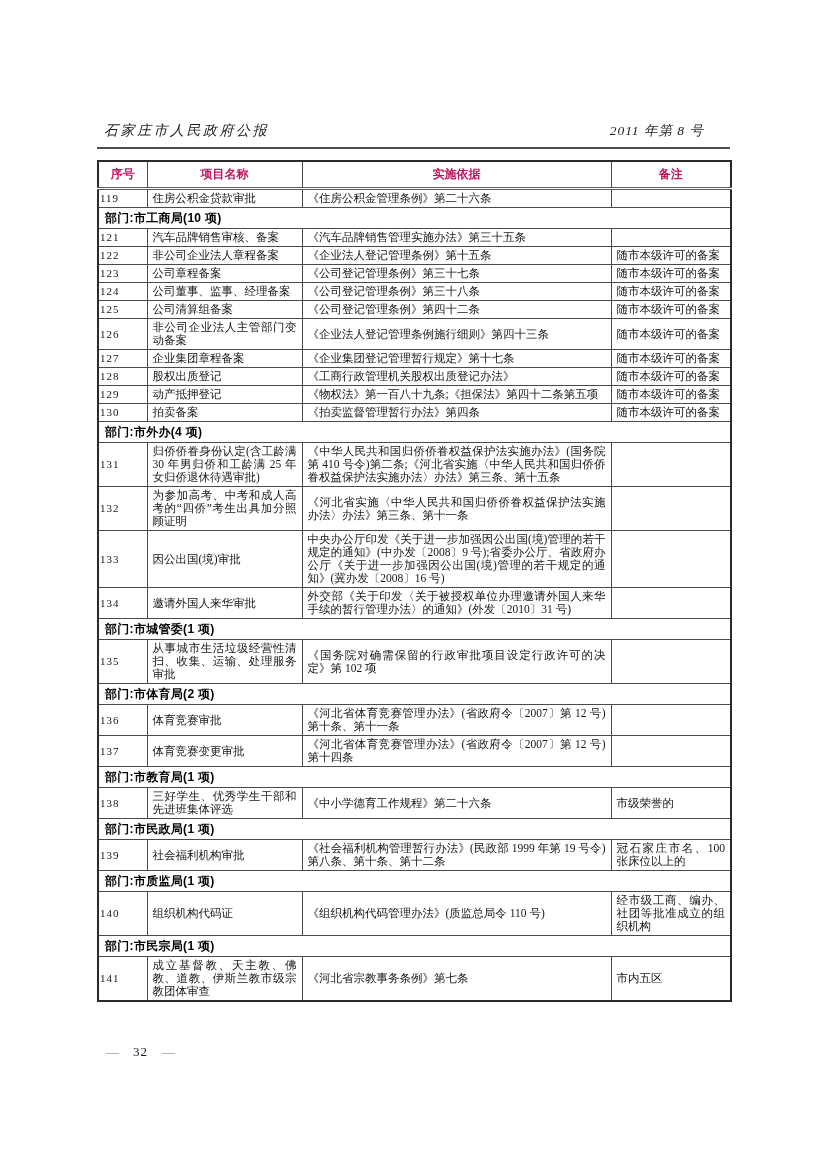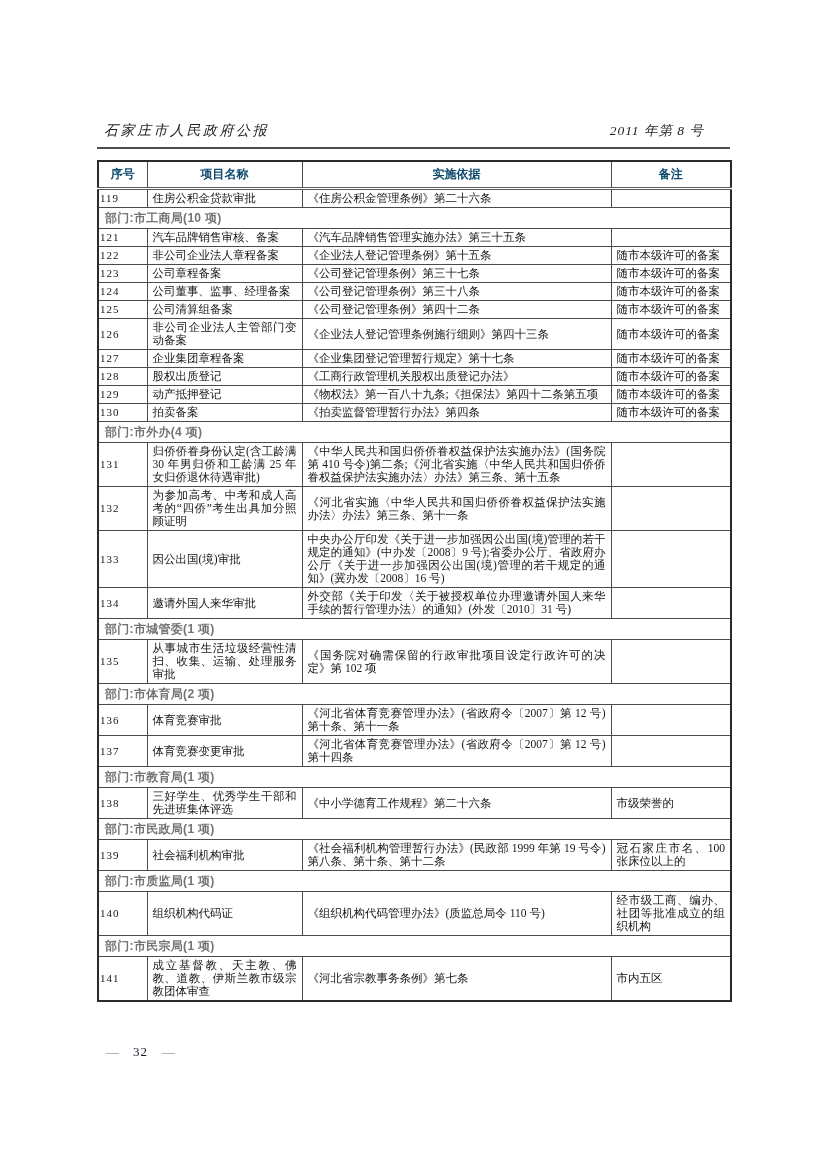--- a/index.html
+++ b/index.html
@@ -55,21 +55,21 @@
     font-size: 11.5px;
   }
   table.approval th {
     font-family: "Liberation Sans", "DejaVu Sans", sans-serif;
     font-weight: bold;
     font-size: 12px;
     text-align: center;
     padding: 4px 2px;
     border: 1px solid #4a4a4a;
     border-bottom: 3px double #5a5a5a;
-    color: #0c4a6e;
+    color: #be185d;
   }
   table.approval td {
     border: 1px solid #4a4a4a;
     padding: 2px 5px;
     line-height: 13px;
     vertical-align: middle;
     text-align: justify;
     color: #161616;
   }
   td.c-serial {
@@ -80,21 +80,21 @@
     color: #222222;
   }
   tr.section-row td {
     font-family: "Liberation Sans", "DejaVu Sans", sans-serif;
     font-weight: bold;
     font-size: 12px;
     text-align: left;
     padding: 3px 6px;
     line-height: 14px;
     letter-spacing: 0.3px;
-    color: #737373;
+    color: #000000;
   }
   .page-footer {
     margin-top: 0;
     position: absolute;
     left: 106px;
     top: 1044px;
     font-size: 13px;
     display: flex;
     align-items: center;
   }

